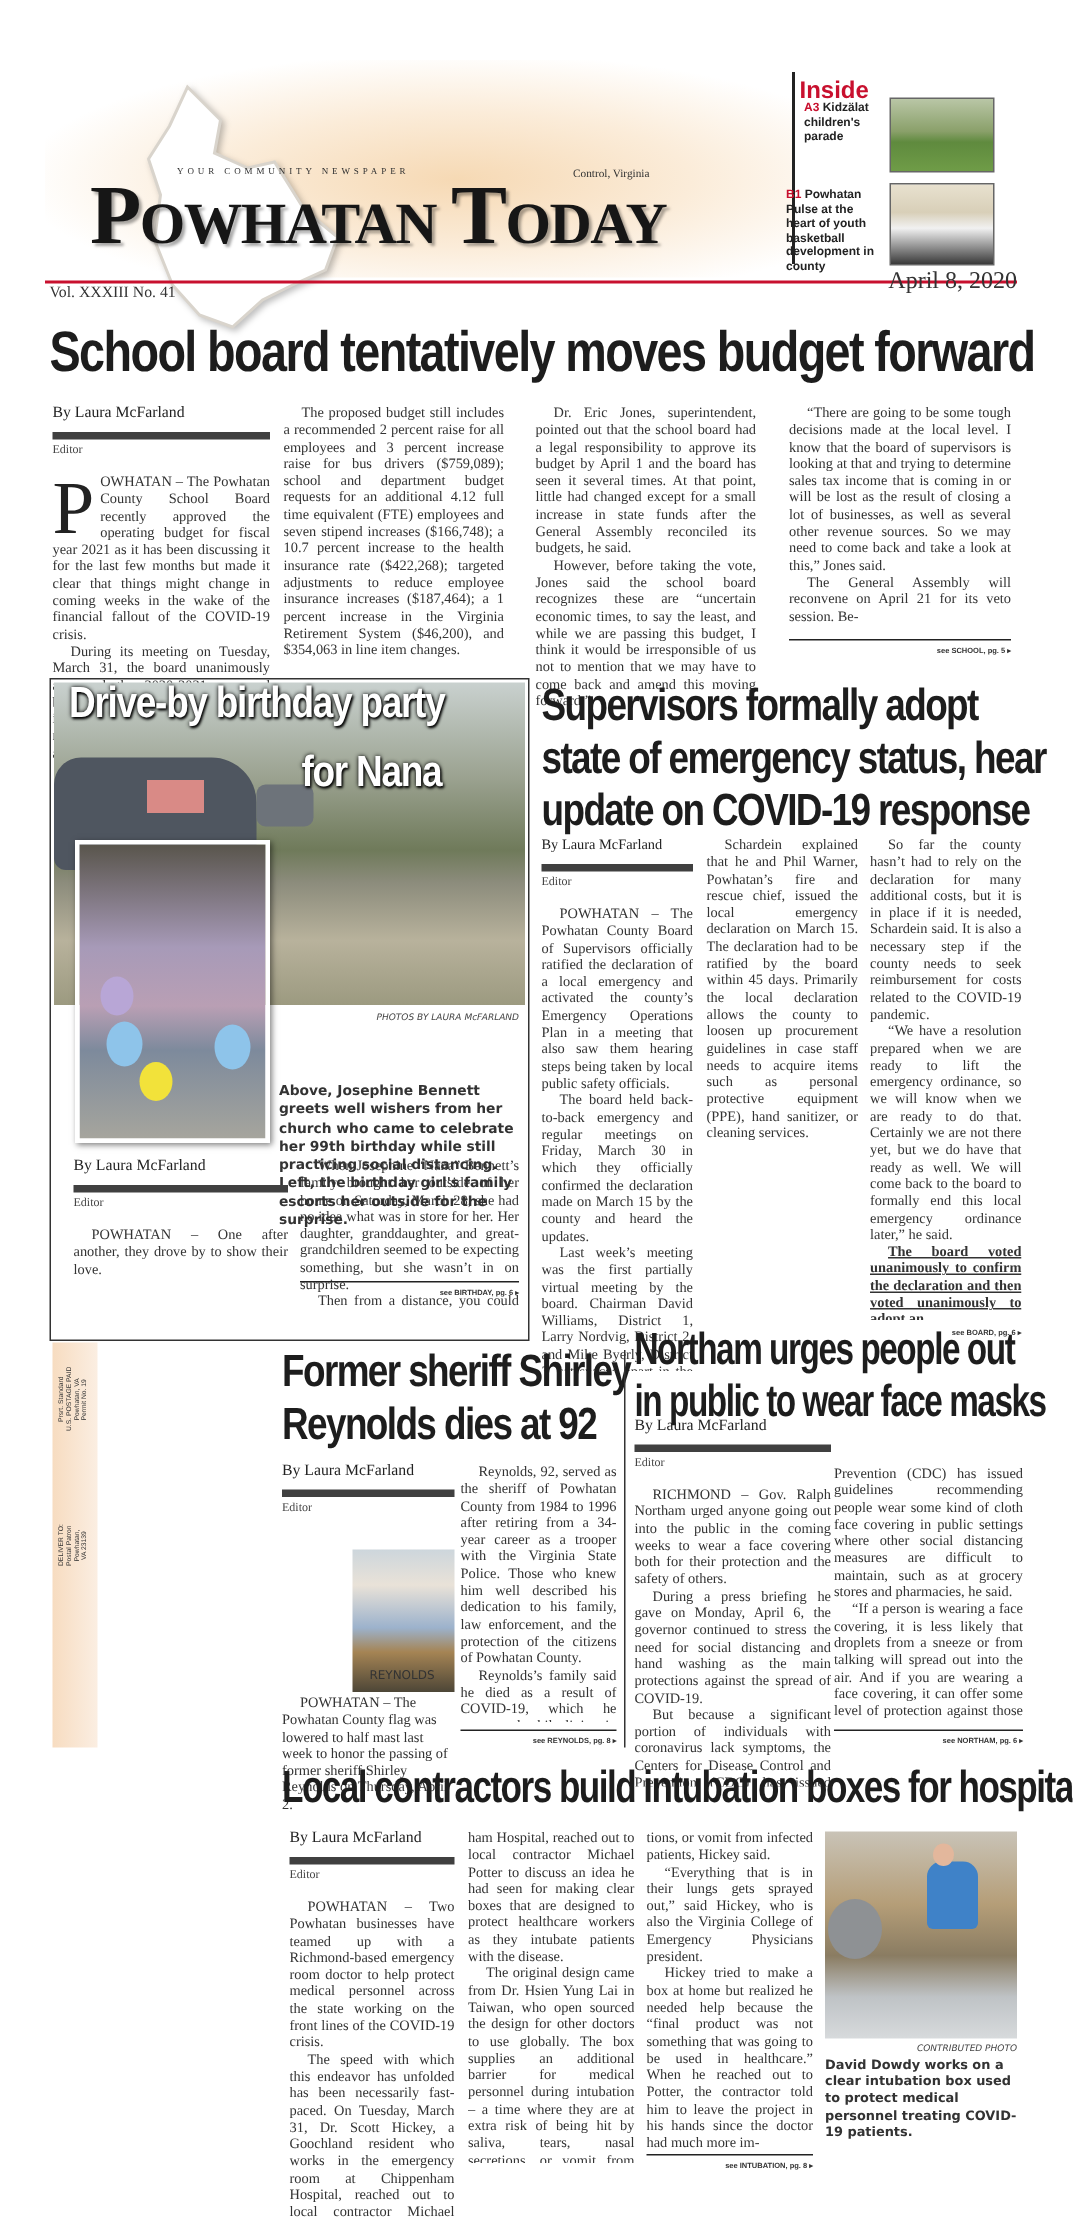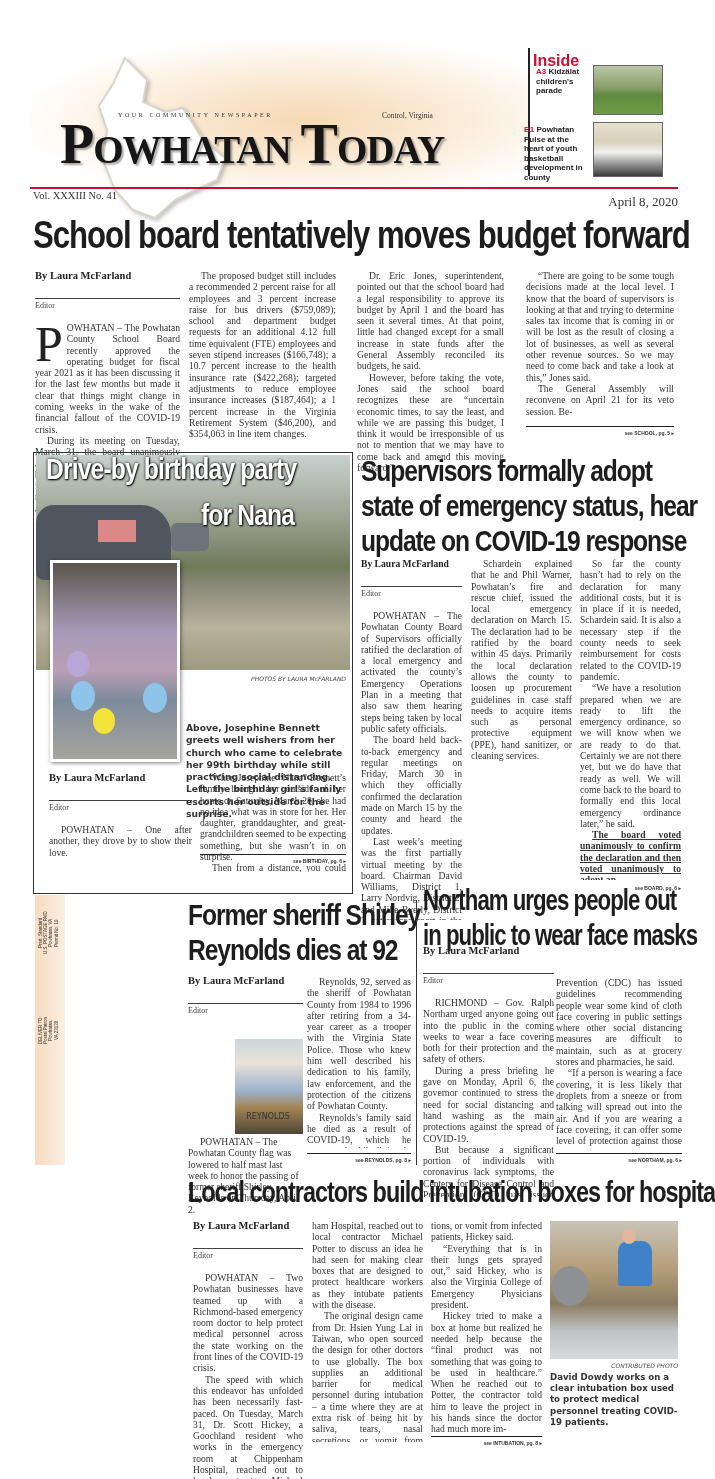--- a/index.html
+++ b/index.html
@@ -3,21 +3,21 @@
 <meta charset="utf-8">
 <style>
   * { box-sizing: border-box; margin: 0; padding: 0; }
   html, body { width: 715px; height: 1479px; background: #ffffff; overflow: hidden; }
   body { position: relative; font-family: "Liberation Serif", serif; color: #222; }
   .abs { position: absolute; }
   .serif-body { font-family: "Liberation Serif", serif; font-size: 9.6px; line-height: 11.3px; color: #333; text-align: justify; hyphens: manual; }
   .serif-body p { text-indent: 12px; }
   .serif-body p.noind { text-indent: 0; }
   .col { position: absolute; }
-  .byline { font-family: "Liberation Serif", serif; font-weight: bold; font-size: 10.5px; color: #222; border-bottom: 1px solid #404040; padding-bottom: 17px; }
+  .byline { font-family: "Liberation Serif", serif; font-weight: normal; font-size: 10.5px; color: #222; border-bottom: 5px solid #404040; padding-bottom: 7px; }
   .byline-title { font-family: "Liberation Serif", serif; font-size: 8px; color: #444; margin-top: 2px; margin-bottom: 12px; }
   .headline { font-family: "Liberation Sans", sans-serif; font-weight: bold; color: #1d1d1d; letter-spacing: -1.3px; transform-origin: left top; }
   .jump { font-family: "Liberation Sans", sans-serif; font-weight: bold; font-size: 5px; color: #333; text-align: right; border-top: 1.5px solid #222; padding-top: 3px; }
   .photo { position: absolute; overflow: hidden; }
   .caption { font-family: "DejaVu Sans", sans-serif; font-weight: bold; font-size: 9.2px; line-height: 12.3px; color: #333; }
   .credit { font-family: "DejaVu Sans", sans-serif; font-style: italic; font-size: 6px; color: #444; text-align: right; }
 </style>
 </head>
 <body>
 
@@ -41,21 +41,21 @@
   </div>
   <div class="photo" style="left:593px;top:25px;width:70px;height:50px;background:linear-gradient(180deg,#b9c6a6 0%,#8aa06a 45%,#5f8a3e 60%,#6f9c47 100%);border:1px solid #666;"></div>
   <div class="abs" style="left:524px;top:85px;width:64px;font-family:'Liberation Sans',sans-serif;font-weight:bold;font-size:8px;line-height:9.5px;color:#222;">
     <span style="color:#c8102e;">B1</span>
     <span>Powhatan Pulse at the heart of youth basketball development in county</span>
   </div>
   <div class="photo" style="left:593px;top:82px;width:70px;height:55px;background:linear-gradient(180deg,#e8e1cf 0%,#d8cfb8 35%,#f1f1f1 55%,#3a3a3a 100%);border:1px solid #666;"></div>
 
   <div class="abs" style="left:30px;top:147px;width:648px;height:1.5px;background:#c8102e;"></div>
   <div class="abs" style="left:33px;top:150px;font-size:10.5px;color:#333;">Vol. XXXIII No. 41</div>
-  <div class="abs" style="right:37px;top:154px;font-size:13px;color:#333;">April 8, 2020</div>
+  <div class="abs" style="right:37px;top:139px;font-size:16px;color:#333;">April 8, 2020</div>
 </div>
 
 <div class="abs headline" style="left:33px;top:212px;font-size:38px;line-height:46px;white-space:nowrap;transform:scaleX(0.82);">School board tentatively moves budget forward</div>
 
 <div class="col" style="left:35px;top:270px;width:145px;">
   <div class="byline">By Laura McFarland</div>
   <div class="byline-title">Editor</div>
   <div class="serif-body">
     <p class="noind">
       <span style="float:left;font-size:50px;line-height:40px;margin:2px 4px 0 0;color:#222;">P</span>

